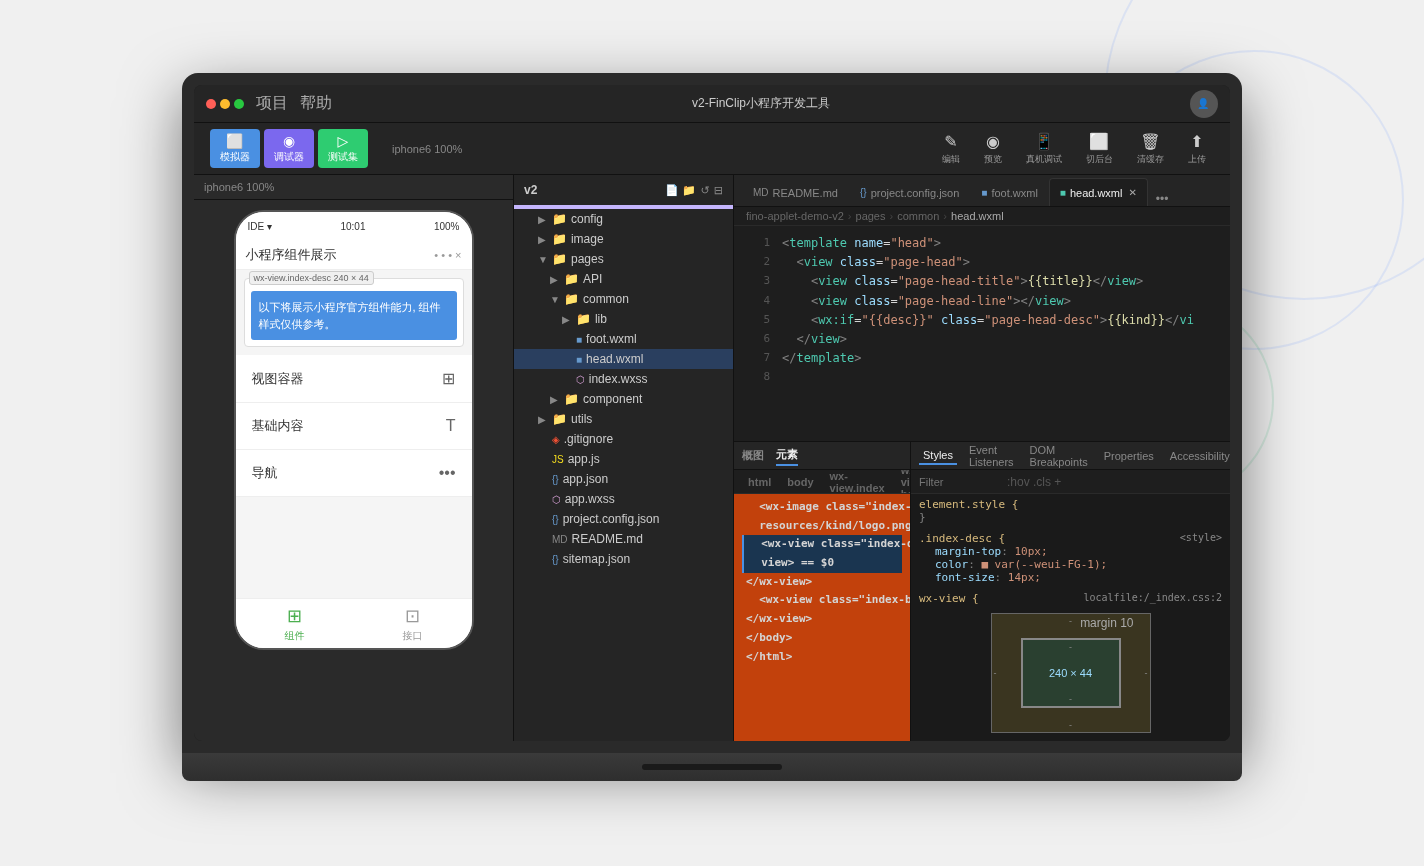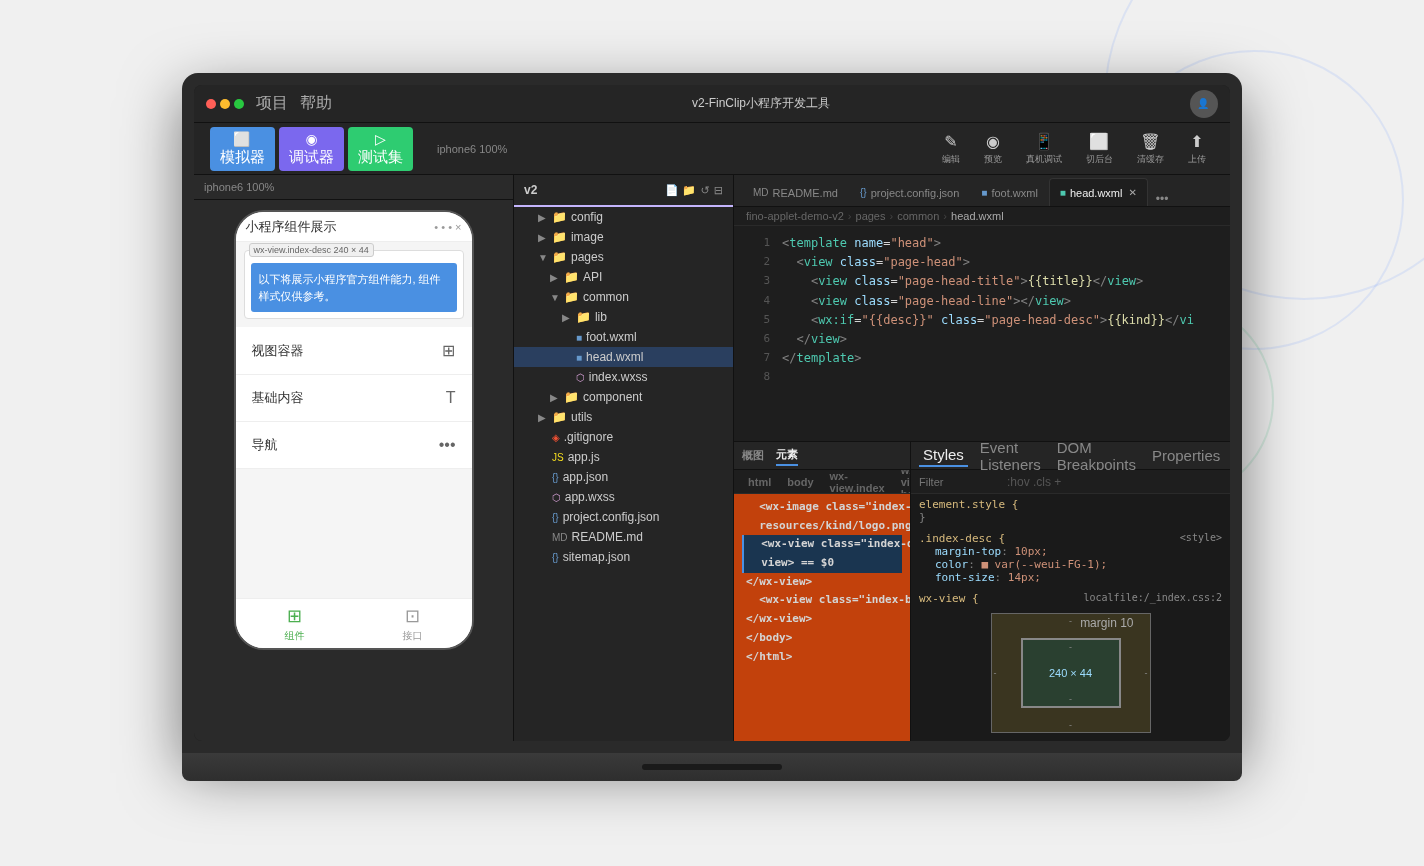--- a/index.html
+++ b/index.html
@@ -149,21 +149,21 @@
       align-items: center;
       gap: 1px;
       cursor: pointer;
       border: none;
       min-width: 36px;
     }
     .toolbar-btn.active-blue { background: #4a90e2; }
     .toolbar-btn.active-purple { background: #7b68ee; }
     .toolbar-btn.active-green { background: #2ecc71; }
     .toolbar-btn .btn-icon { font-size: 14px; }
-    .toolbar-btn .btn-label { font-size: 15px; }
+    .toolbar-btn .btn-label { font-size: 10px; }
 
     .toolbar-spacer { flex: 1; }
 
     .toolbar-action {
       display: flex;
       flex-direction: column;
       align-items: center;
       gap: 2px;
       cursor: pointer;
       padding: 2px 8px;
@@ -313,21 +313,21 @@
       overflow-y: auto;
       flex-shrink: 0;
     }
     .file-tree-header {
       padding: 8px 10px;
       display: flex;
       align-items: center;
       gap: 6px;
       font-size: 12px;
       color: #ccc;
-      border-bottom: 2px solid #c4b5fd;
+      border-bottom: 4px solid #c4b5fd;
     }
     .file-tree-header-icons {
       margin-left: auto;
       display: flex;
       gap: 4px;
       color: #888;
       font-size: 11px;
     }
     .tree-item {
       padding: 3px 8px 3px 16px;
@@ -523,21 +523,21 @@
       flex-shrink: 0;
     }
     .styles-tabs {
       height: 28px;
       display: flex;
       align-items: center;
       gap: 8px;
       padding: 0 8px;
       background: #252525;
       border-bottom: 1px solid #111;
-      font-size: 15px;
+      font-size: 11px;
       flex-shrink: 0;
     }
     .styles-tab {
       color: #888;
       cursor: pointer;
       padding: 2px 4px;
     }
     .styles-tab.active {
       color: #eee;
       border-bottom: 2px solid #4a90e2;
@@ -707,20 +707,25 @@
           </div>
         </div>
 
         <div class="main-content">
 
           <div class="simulator-panel">
             <div class="sim-header">
               <span>iphone6 100%</span>
             </div>
             <div class="phone-frame">
+              <div class="phone-status-bar">
+                <span>IDE ▾</span>
+                <span>10:01</span>
+                <span>100%</span>
+              </div>
               <div class="phone-title-bar">
                 <span style="font-size:13px;font-weight:500;">小程序组件展示</span>
                 <span style="font-size:11px;color:#999;">• • •  ×</span>
               </div>
               <div class="phone-content">
                 <div class="element-highlight">
                   <div class="element-badge">wx-view.index-desc  240 × 44</div>
                   <div class="element-content-selected">以下将展示小程序官方组件能力, 组件样式仅供参考。</div>
                 </div>
                 <div class="phone-list-item">

